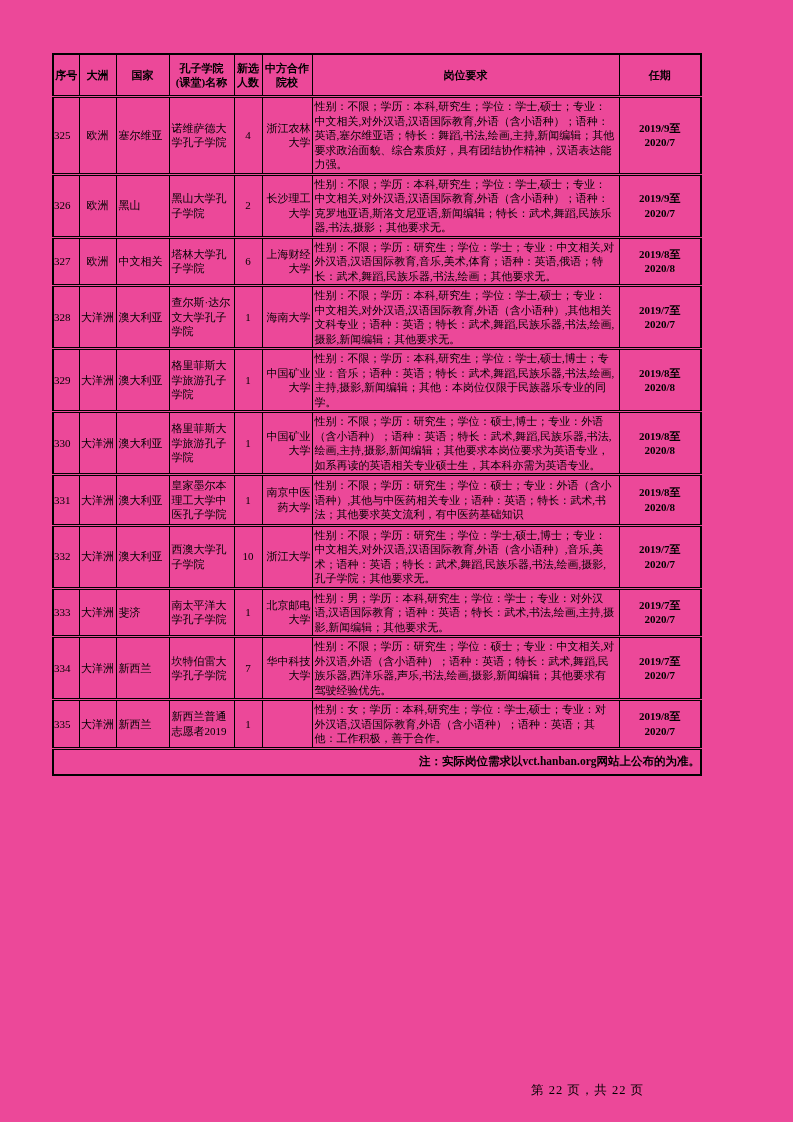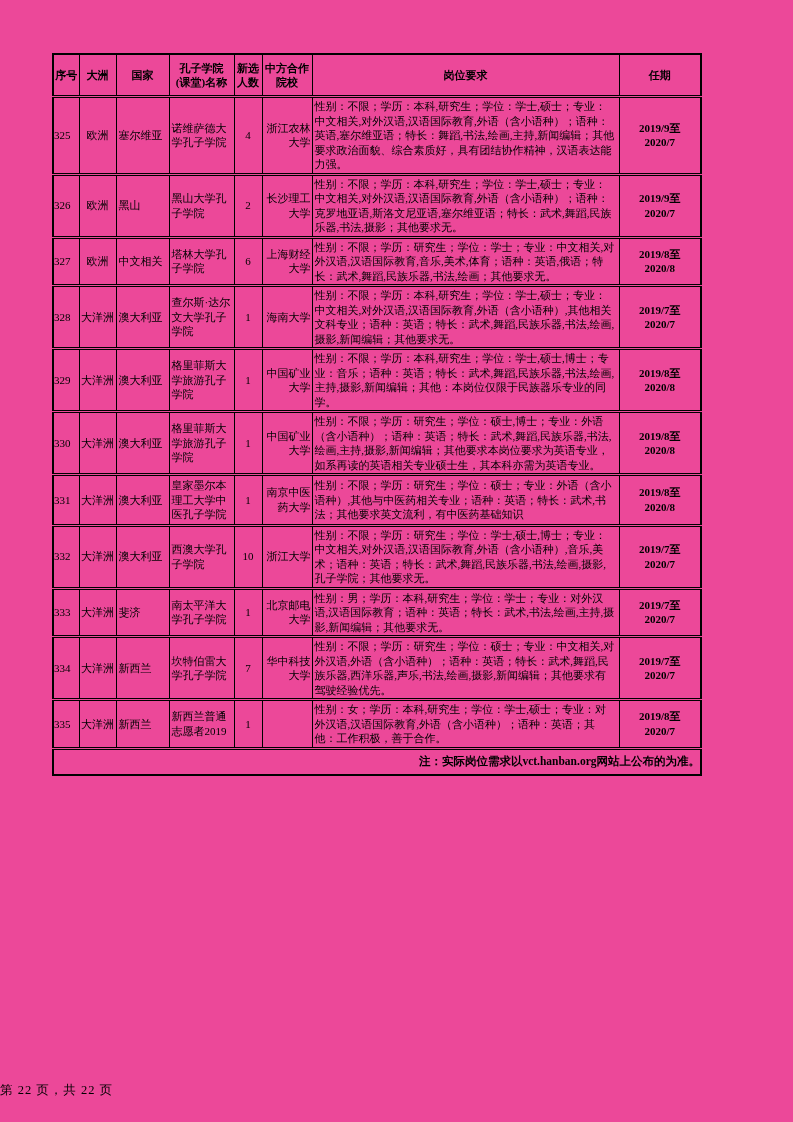--- a/index.html
+++ b/index.html
@@ -47,21 +47,21 @@
   .c-note {
     text-align: right;
     font-weight: bold;
     font-size: 11.5px;
     padding: 4px 0 6px 3px;
   }
 
   .footer {
     position: absolute;
     top: 1082px; left: 0; width: 644px;
-    text-align: left;
+    text-align: right;
     font-size: 12.5px;
     letter-spacing: 1px;
   }
 </style>
 </head>
 <body>
 
 <div class="page">
 
   <table class="positions">
@@ -103,21 +103,21 @@
     <td class="c-term">2019/9至
 2020/7</td>
   </tr>
         <tr>
     <td class="c-no">326</td>
     <td class="c-continent">欧洲</td>
     <td class="c-country">黑山</td>
     <td class="c-institute">黑山大学孔子学院</td>
     <td class="c-count">2</td>
     <td class="c-partner">长沙理工大学</td>
-    <td class="c-req">性别：不限；学历：本科,研究生；学位：学士,硕士；专业：中文相关,对外汉语,汉语国际教育,外语（含小语种）；语种：克罗地亚语,斯洛文尼亚语,塞尔维亚语；特长：武术,舞蹈,民族乐器,书法,摄影；其他要求无。</td>
+    <td class="c-req">性别：不限；学历：本科,研究生；学位：学士,硕士；专业：中文相关,对外汉语,汉语国际教育,外语（含小语种）；语种：克罗地亚语,斯洛文尼亚语,新闻编辑；特长：武术,舞蹈,民族乐器,书法,摄影；其他要求无。</td>
     <td class="c-term">2019/9至
 2020/7</td>
   </tr>
         <tr>
     <td class="c-no">327</td>
     <td class="c-continent">欧洲</td>
     <td class="c-country">中文相关</td>
     <td class="c-institute">塔林大学孔子学院</td>
     <td class="c-count">6</td>
     <td class="c-partner">上海财经大学</td>

